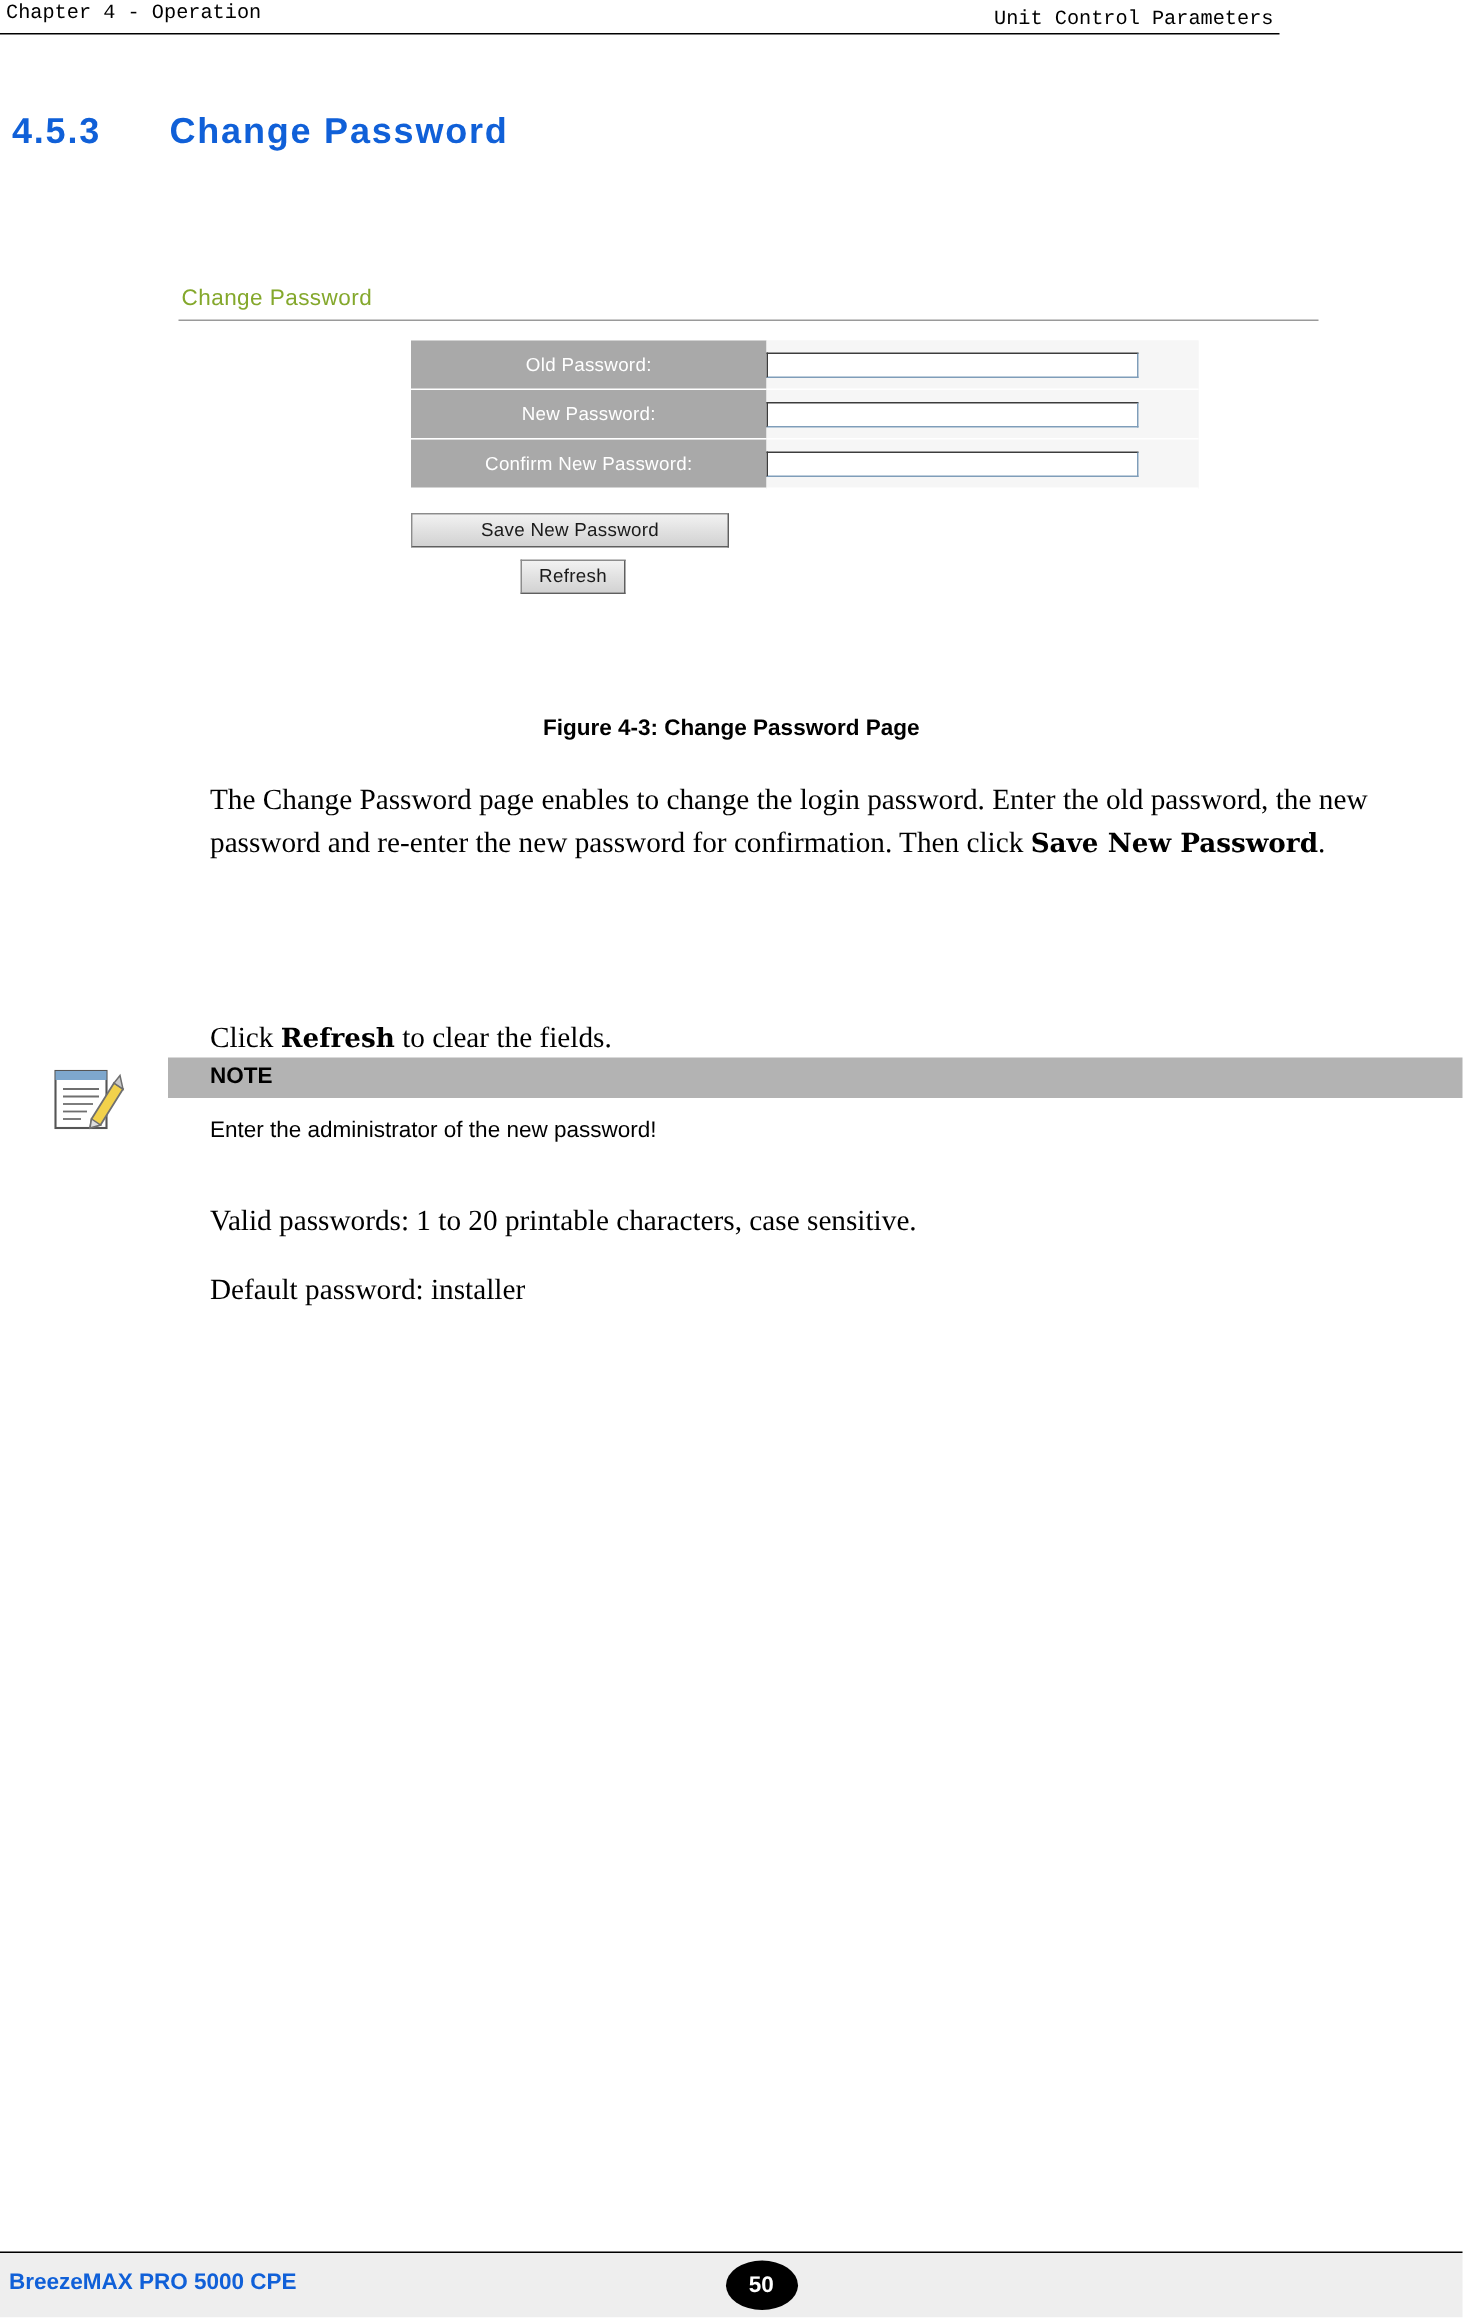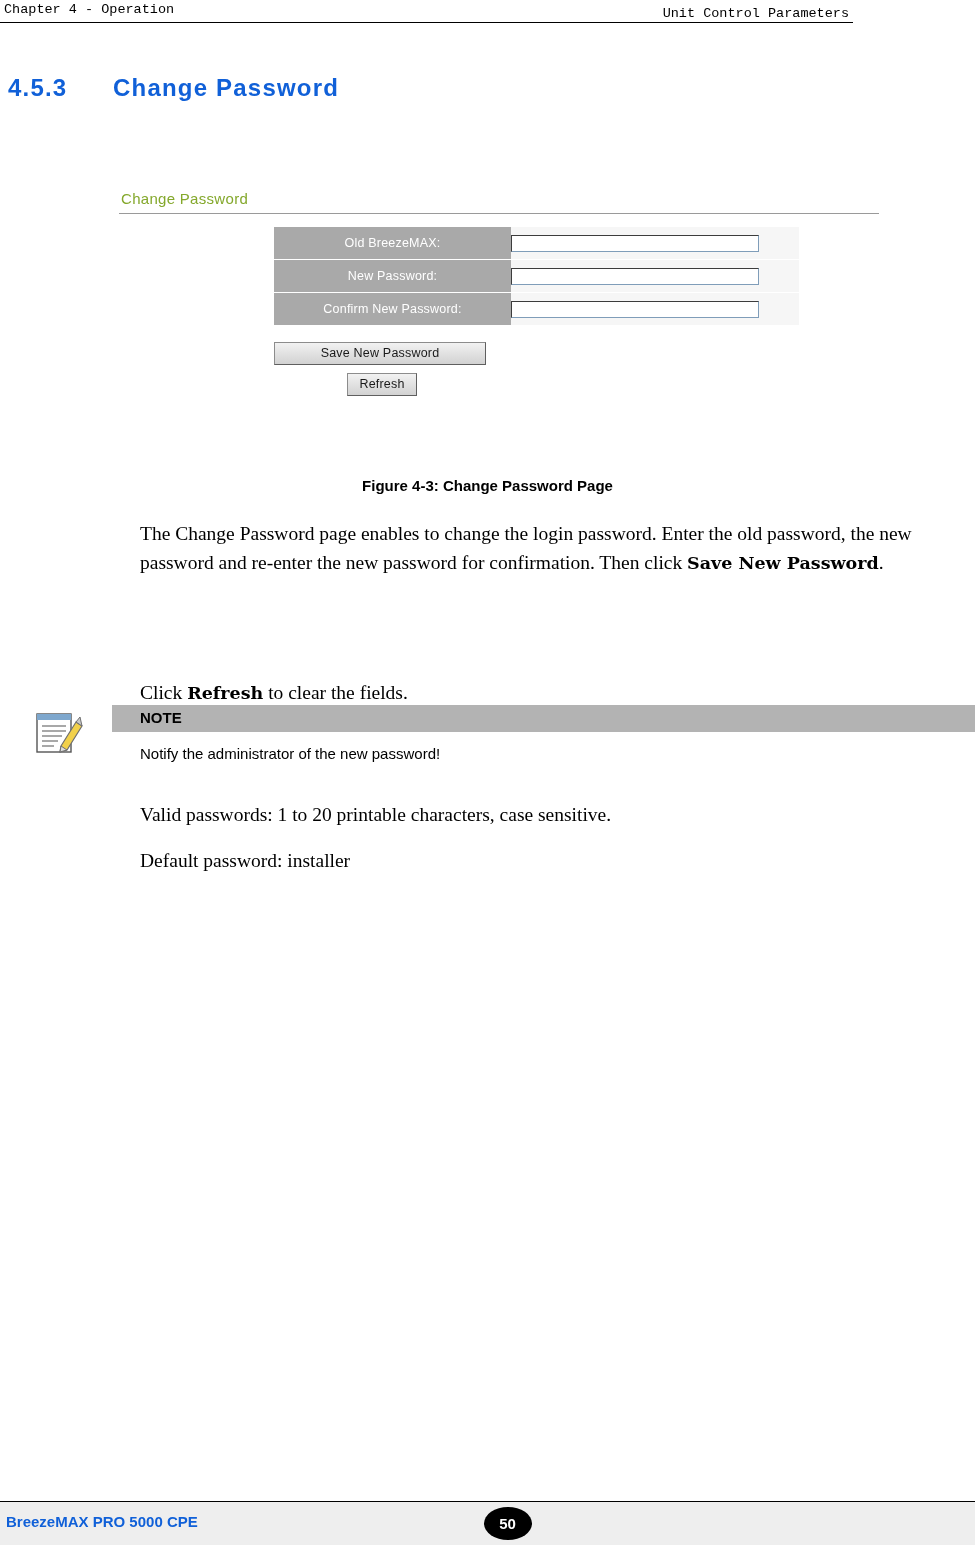--- a/index.html
+++ b/index.html
@@ -274,21 +274,21 @@
 </div>
 
 <div class="figure-wrap">
 
   <div class="ui-title">Change Password</div>
   <div class="ui-rule"></div>
 
   <table class="form-table">
     <tbody>
         <tr>
-      <td class="lbl-cell">Old BreezeMAX:</td>
+      <td class="lbl-cell">Old Password:</td>
       <td class="inp-cell">
         <input class="text-input" type="text" value="" style="">
       </td>
     </tr>
     <tr>
       <td class="lbl-cell">New Password:</td>
       <td class="inp-cell">
         <input class="text-input" type="text" value="" style="">
       </td>
     </tr>
@@ -331,21 +331,21 @@
       <line x1="6" y1="34" x2="18" y2="34"></line>
     </g>
     <polygon points="25,34 40,10 46,14 31,38 24,40" fill="#f2d14b" stroke="#6f6f6f" stroke-width="1.2"></polygon>
     <polygon points="24,40 25,34 31,38" fill="#dddddd" stroke="#6f6f6f" stroke-width="1"></polygon>
     <polygon points="40,10 46,14 44,5" fill="#c9c9c9" stroke="#6f6f6f" stroke-width="1"></polygon>
   </svg>
 </div>
 <div class="note-bar">
   <span>NOTE</span>
 </div>
-<div class="note-body">Notify the administrator of the new password!</div>
+<div class="note-body">Enter the administrator of the new password!</div>
 
 <div class="body-text p3">Valid passwords: 1 to 20 printable characters, case sensitive.</div>
 <div class="body-text p4">Default password: installer</div>
 
 <div class="page-footer">
   <div class="footer-left">BreezeMAX PRO 5000 CPE</div>
   <div class="footer-page">50</div>
   <div class="footer-right">Product Manual</div>
 </div>
 

